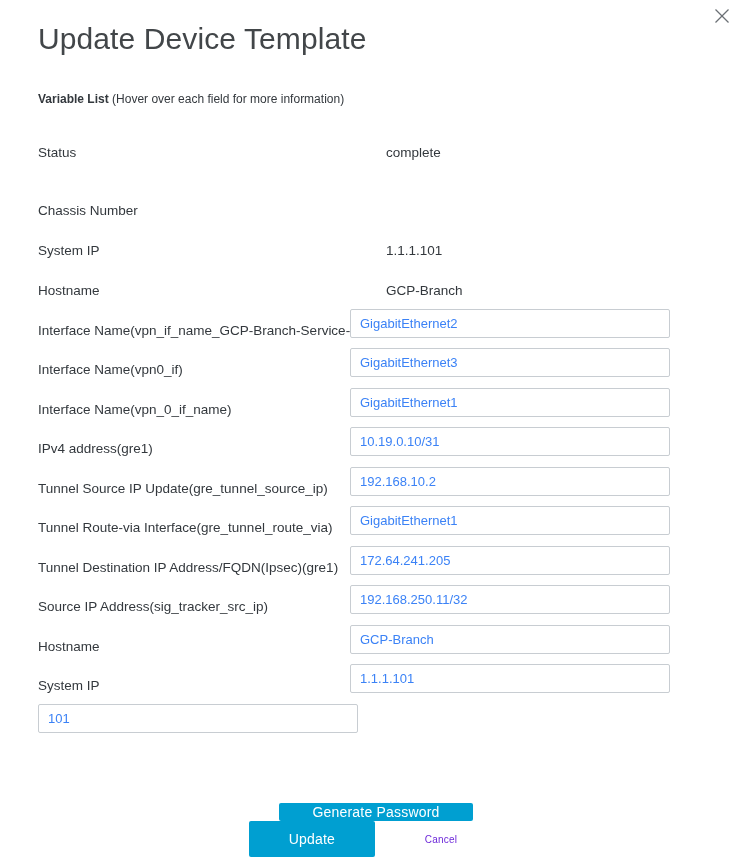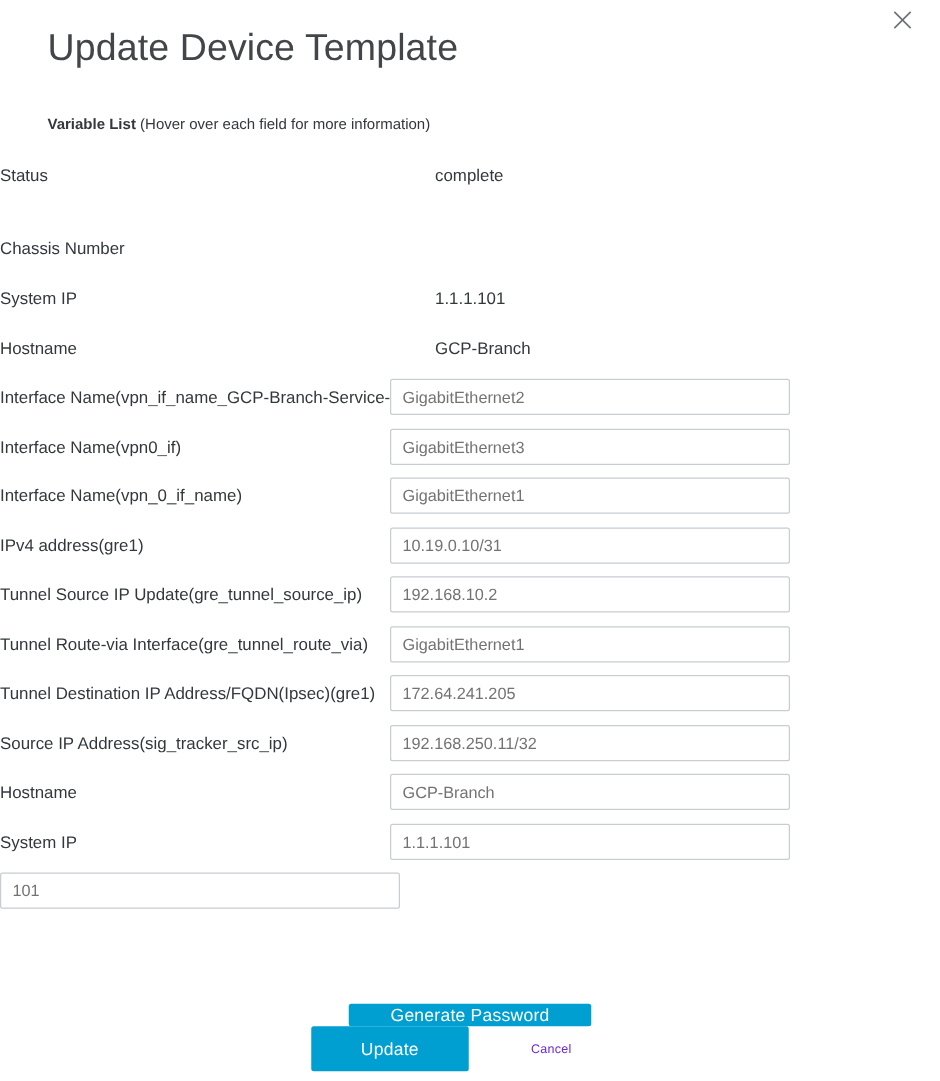--- a/index.html
+++ b/index.html
@@ -55,21 +55,22 @@
     font-weight: bold;
   }
   .var-list-header .hint {
     font-weight: normal;
   }
   .rows {
     margin-top: 14px;
   }
   .row {
     display: flex;
-    align-items: center;
+    align-items: flex-end;
+    padding-left: 38px;
     height: 39.5px;
   }
   .row.static { height: 40px; }
   .row .label {
     width: 312px;
     flex: 0 0 312px;
     font-size: 13.5px;
     color: #33383d;
     white-space: nowrap;
     overflow: hidden;
@@ -80,21 +81,21 @@
     margin-left: 36px;
   }
   .row .field {
     width: 320px;
     height: 29px;
     border: 1px solid #c8cdd2;
     border-radius: 2px;
     background: #fff;
     font-family: "Liberation Sans", sans-serif;
     font-size: 13px;
-    color: #737373;
+    color: #3b82f6;
     padding: 0 9px;
     outline: none;
   }
   .spacer-row { height: 18px; }
   .footer {
     position: absolute;
     left: 0;
     right: 0;
     bottom: 26px;
     height: 36px;

